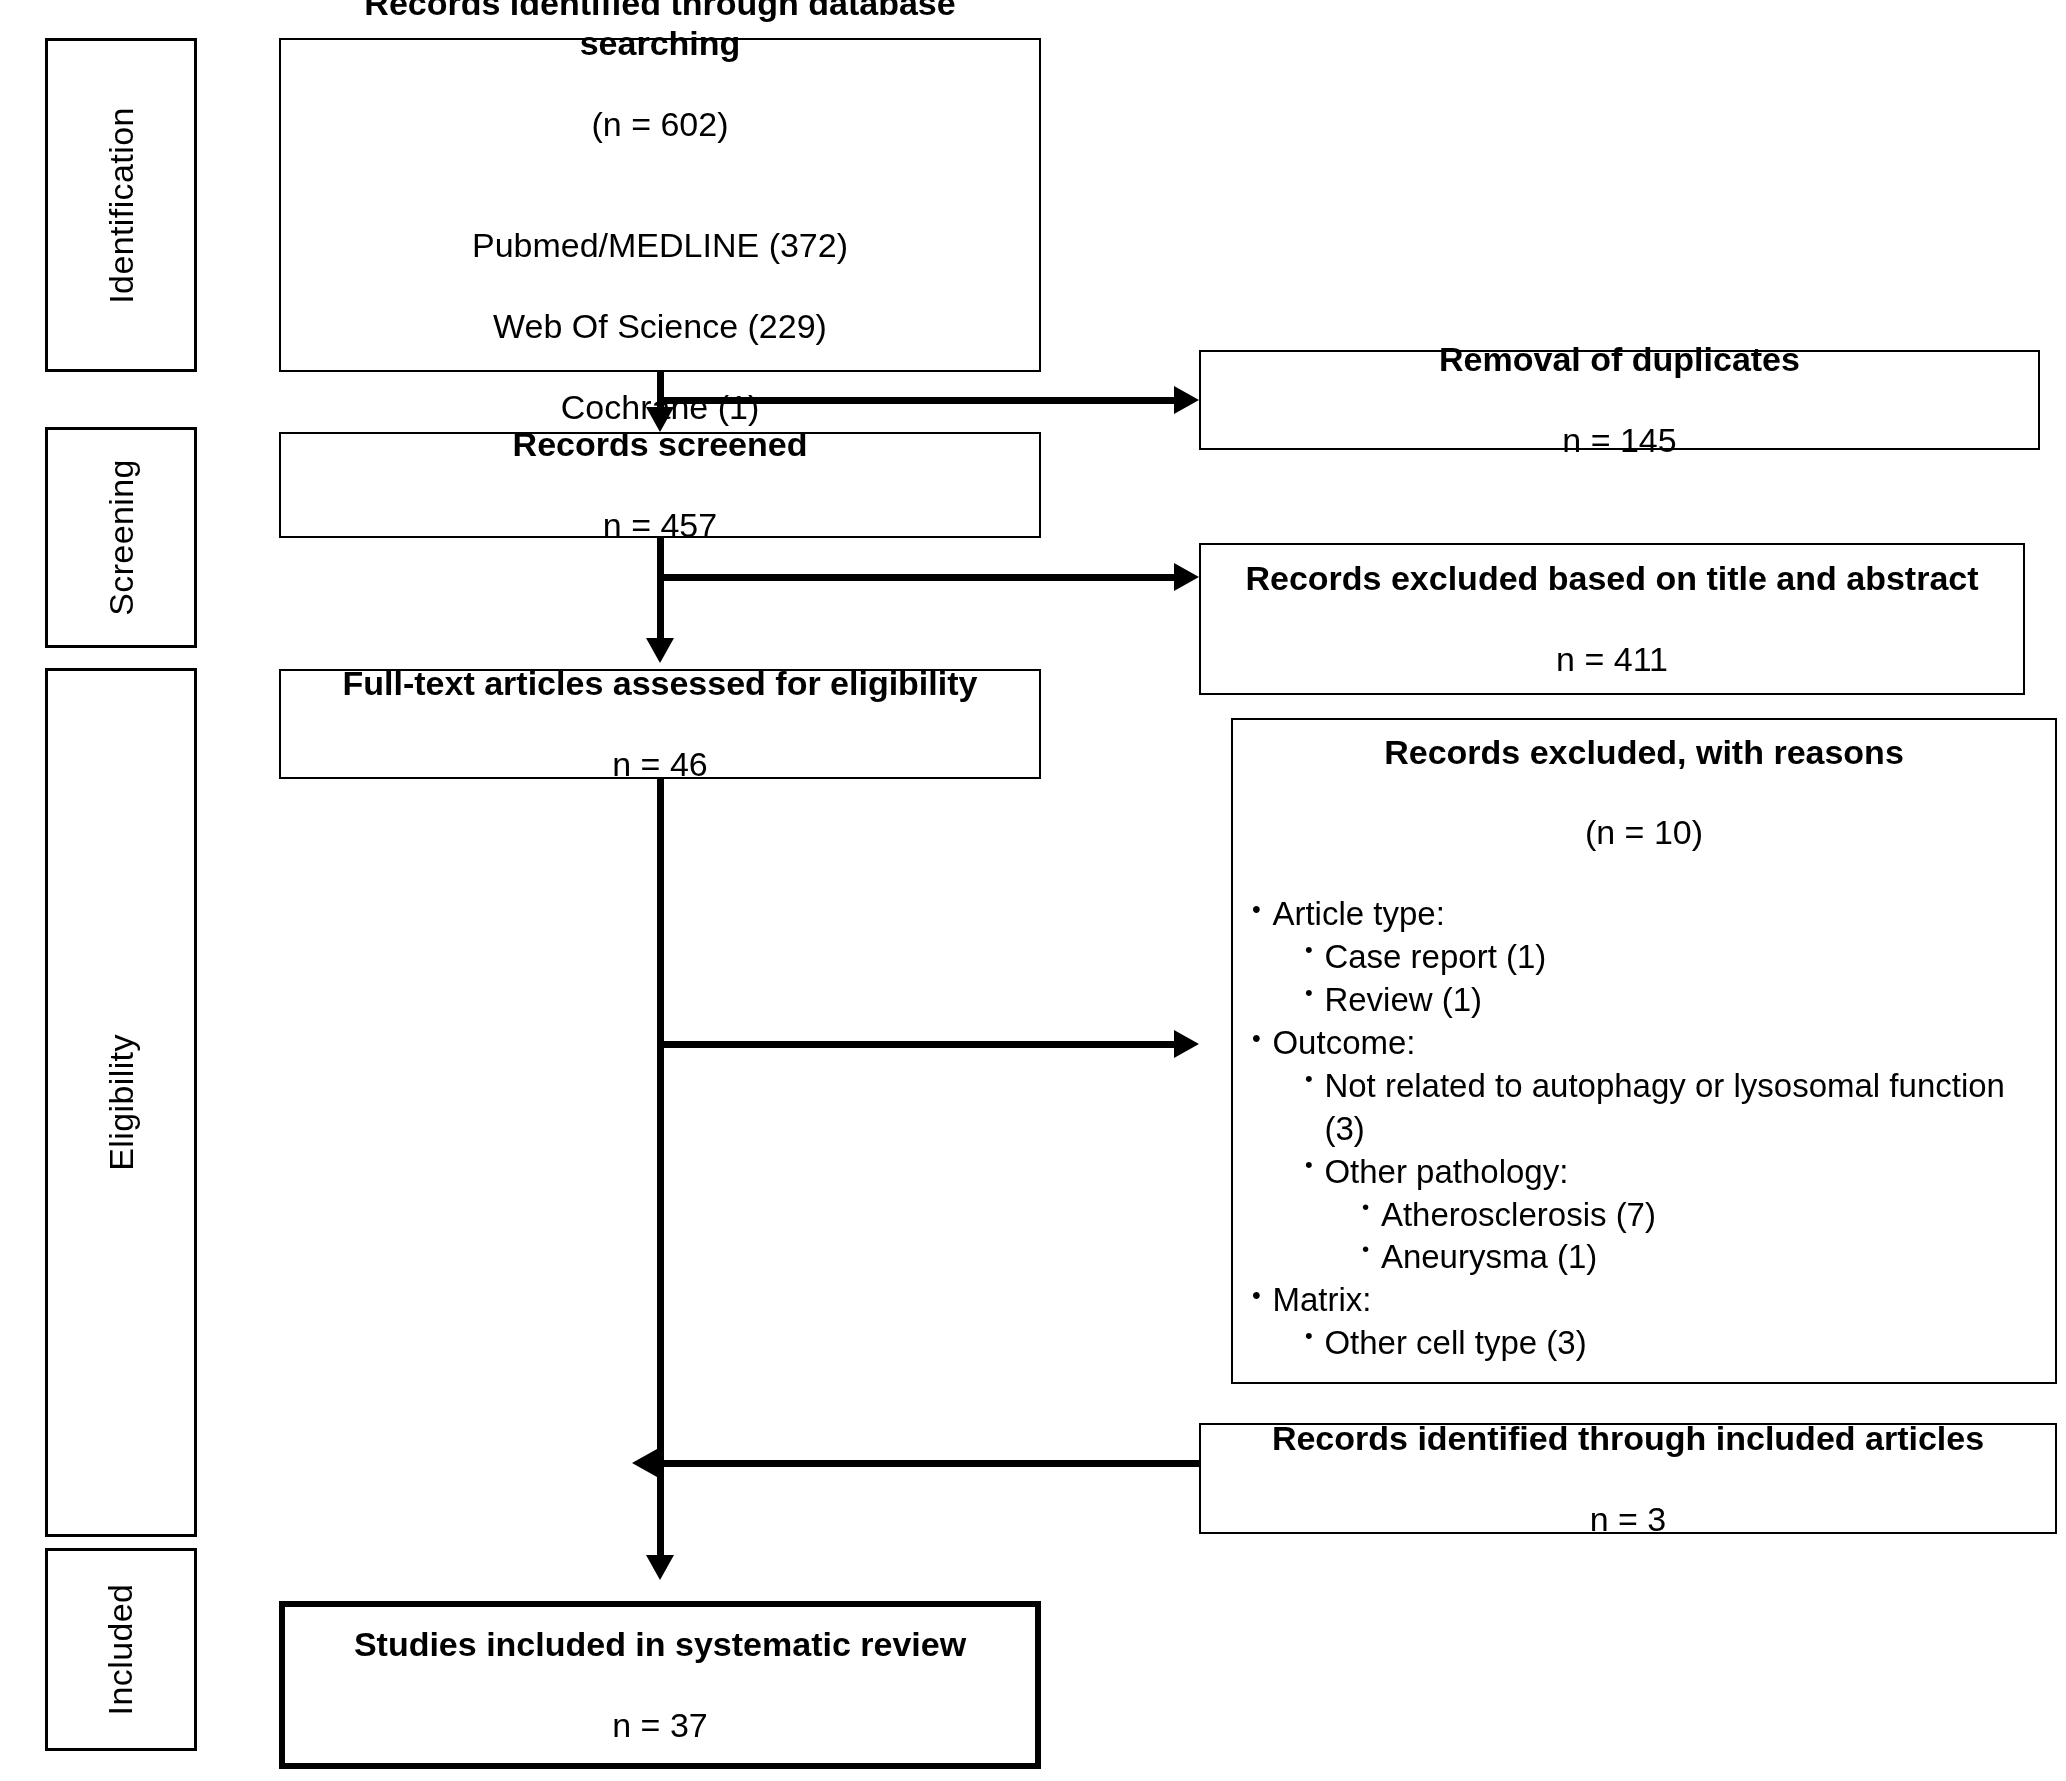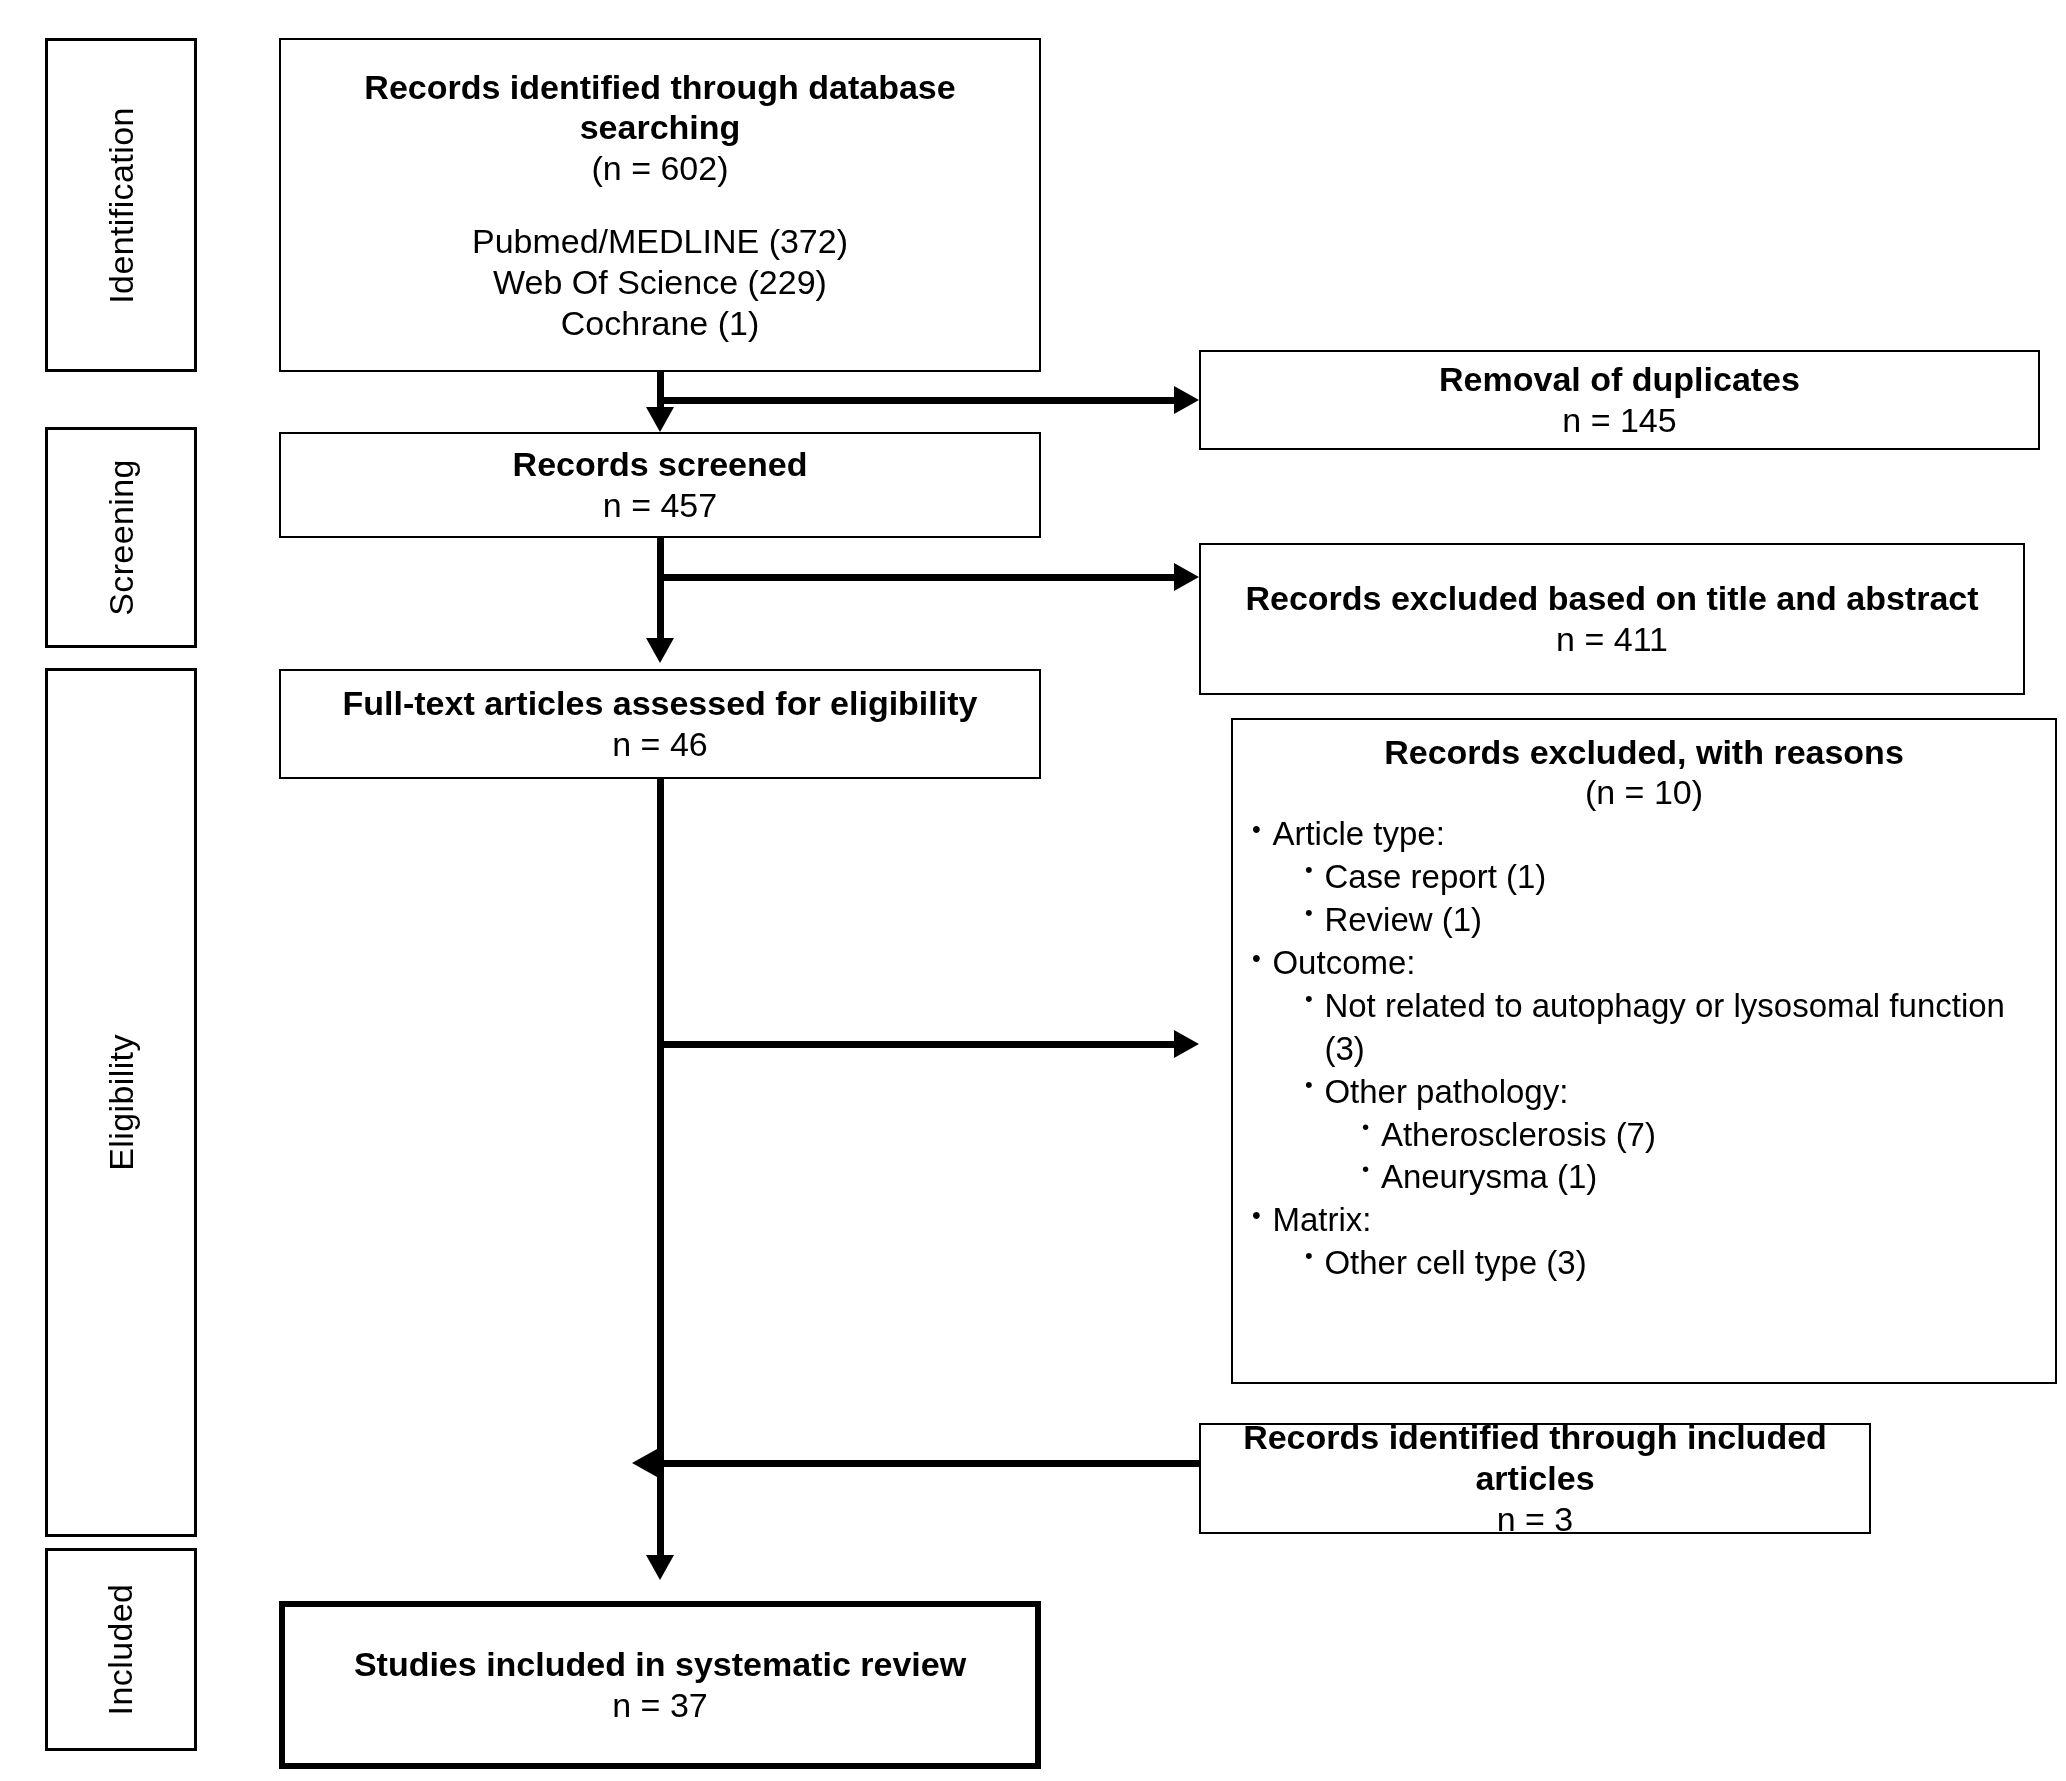--- a/index.html
+++ b/index.html
@@ -14,20 +14,21 @@
     position:absolute;
     box-sizing:border-box;
     border:2.9px solid #000000;
     background:#ffffff;
     display:flex;
     flex-direction:column;
     align-items:center;
     justify-content:center;
     text-align:center;
     color:#000000;
+    gap:40px;
   }
   .box.thick { border-width:6.6px; }
   .sidebox {
     position:absolute;
     box-sizing:border-box;
     border:3.7px solid #000000;
     background:#ffffff;
     display:flex;
     align-items:center;
     justify-content:center;
@@ -179,21 +180,21 @@
         <span class="bul">•</span>
         <span class="txt">Matrix:</span>
       </div>
       <div class="li lvl2">
         <span class="bul">•</span>
         <span class="txt">Other cell type (3)</span>
       </div>
     </div>
   </div>
 
-  <div class="box" style="left:1199px; top:1423px; width:672px; height:111px; padding:4.4px 10.3px;">
+  <div class="box" style="left:1199px; top:1423px; width:858px; height:111px; padding:4.4px 10.3px;">
     <div class="ttl">Records identified through included articles</div>
     <div class="sub">n = 3</div>
   </div>
 
   <div class="vline" style="left:657px; top:372px; height:38px;"></div>
   <div class="arrow-down" style="left:646px; top:407px;"></div>
 
   <div class="hline" style="left:657px; top:397px; width:520px;"></div>
   <div class="arrow-right" style="left:1174px; top:386px;"></div>
 

